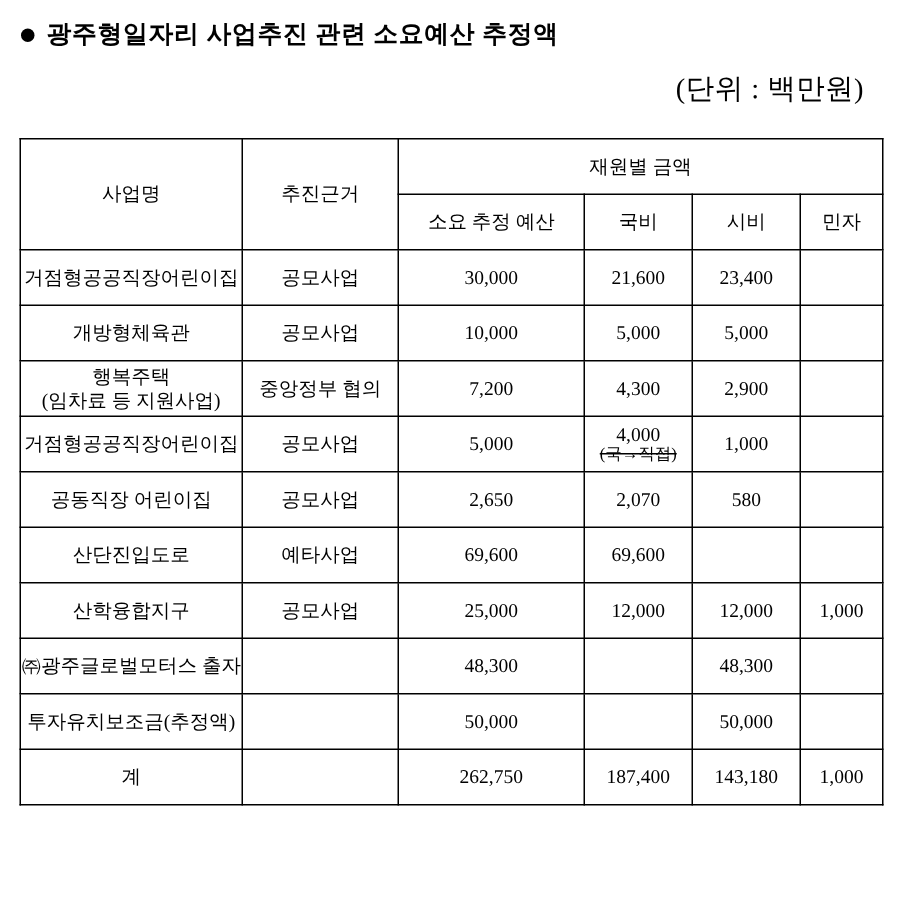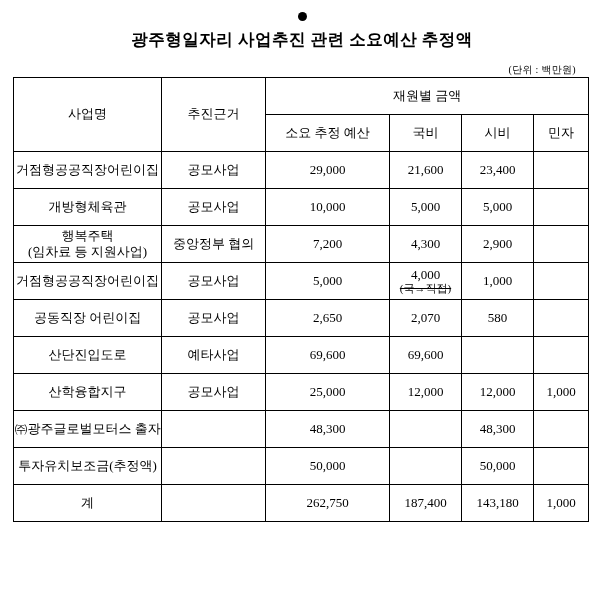--- a/index.html
+++ b/index.html
@@ -23,34 +23,33 @@
     padding: 10px 12px 0 12px;
   }
   .doc-title {
     display: flex;
     align-items: center;
     gap: 8px;
     font-size: 16.5px;
     font-weight: bold;
     letter-spacing: 0.5px;
     margin: 2px 0 0 2px;
-    flex-direction: column;
   }
   .bullet {
     width: 9px;
     height: 9px;
     border-radius: 50%;
     background: #000;
     display: inline-block;
     flex: none;
   }
   .unit-line {
     text-align: right;
-    font-size: 10px;
-    margin: 12px 14px 0 0;
+    font-size: 19px;
+    margin: 12px 14px 20px 0;
     letter-spacing: 0.3px;
   }
   table.budget {
     border-collapse: collapse;
     width: 575px;
     margin: 0 auto;
     table-layout: fixed;
   }
   table.budget th,
   table.budget td {
@@ -120,21 +119,21 @@
         <th class="head-tall">소요 추정 예산</th>
         <th class="head-tall">국비</th>
         <th class="head-tall">시비</th>
         <th class="head-tall">민자</th>
       </tr>
     </thead>
     <tbody>
       <tr>
         <td class="name-cell">거점형공공직장어린이집</td>
         <td>공모사업</td>
-        <td>29,000</td>
+        <td>30,000</td>
         <td>21,600</td>
         <td>23,400</td>
         <td></td>
       </tr>
       <tr>
         <td class="name-cell">개방형체육관</td>
         <td>공모사업</td>
         <td>10,000</td>
         <td>5,000</td>
         <td>5,000</td>

